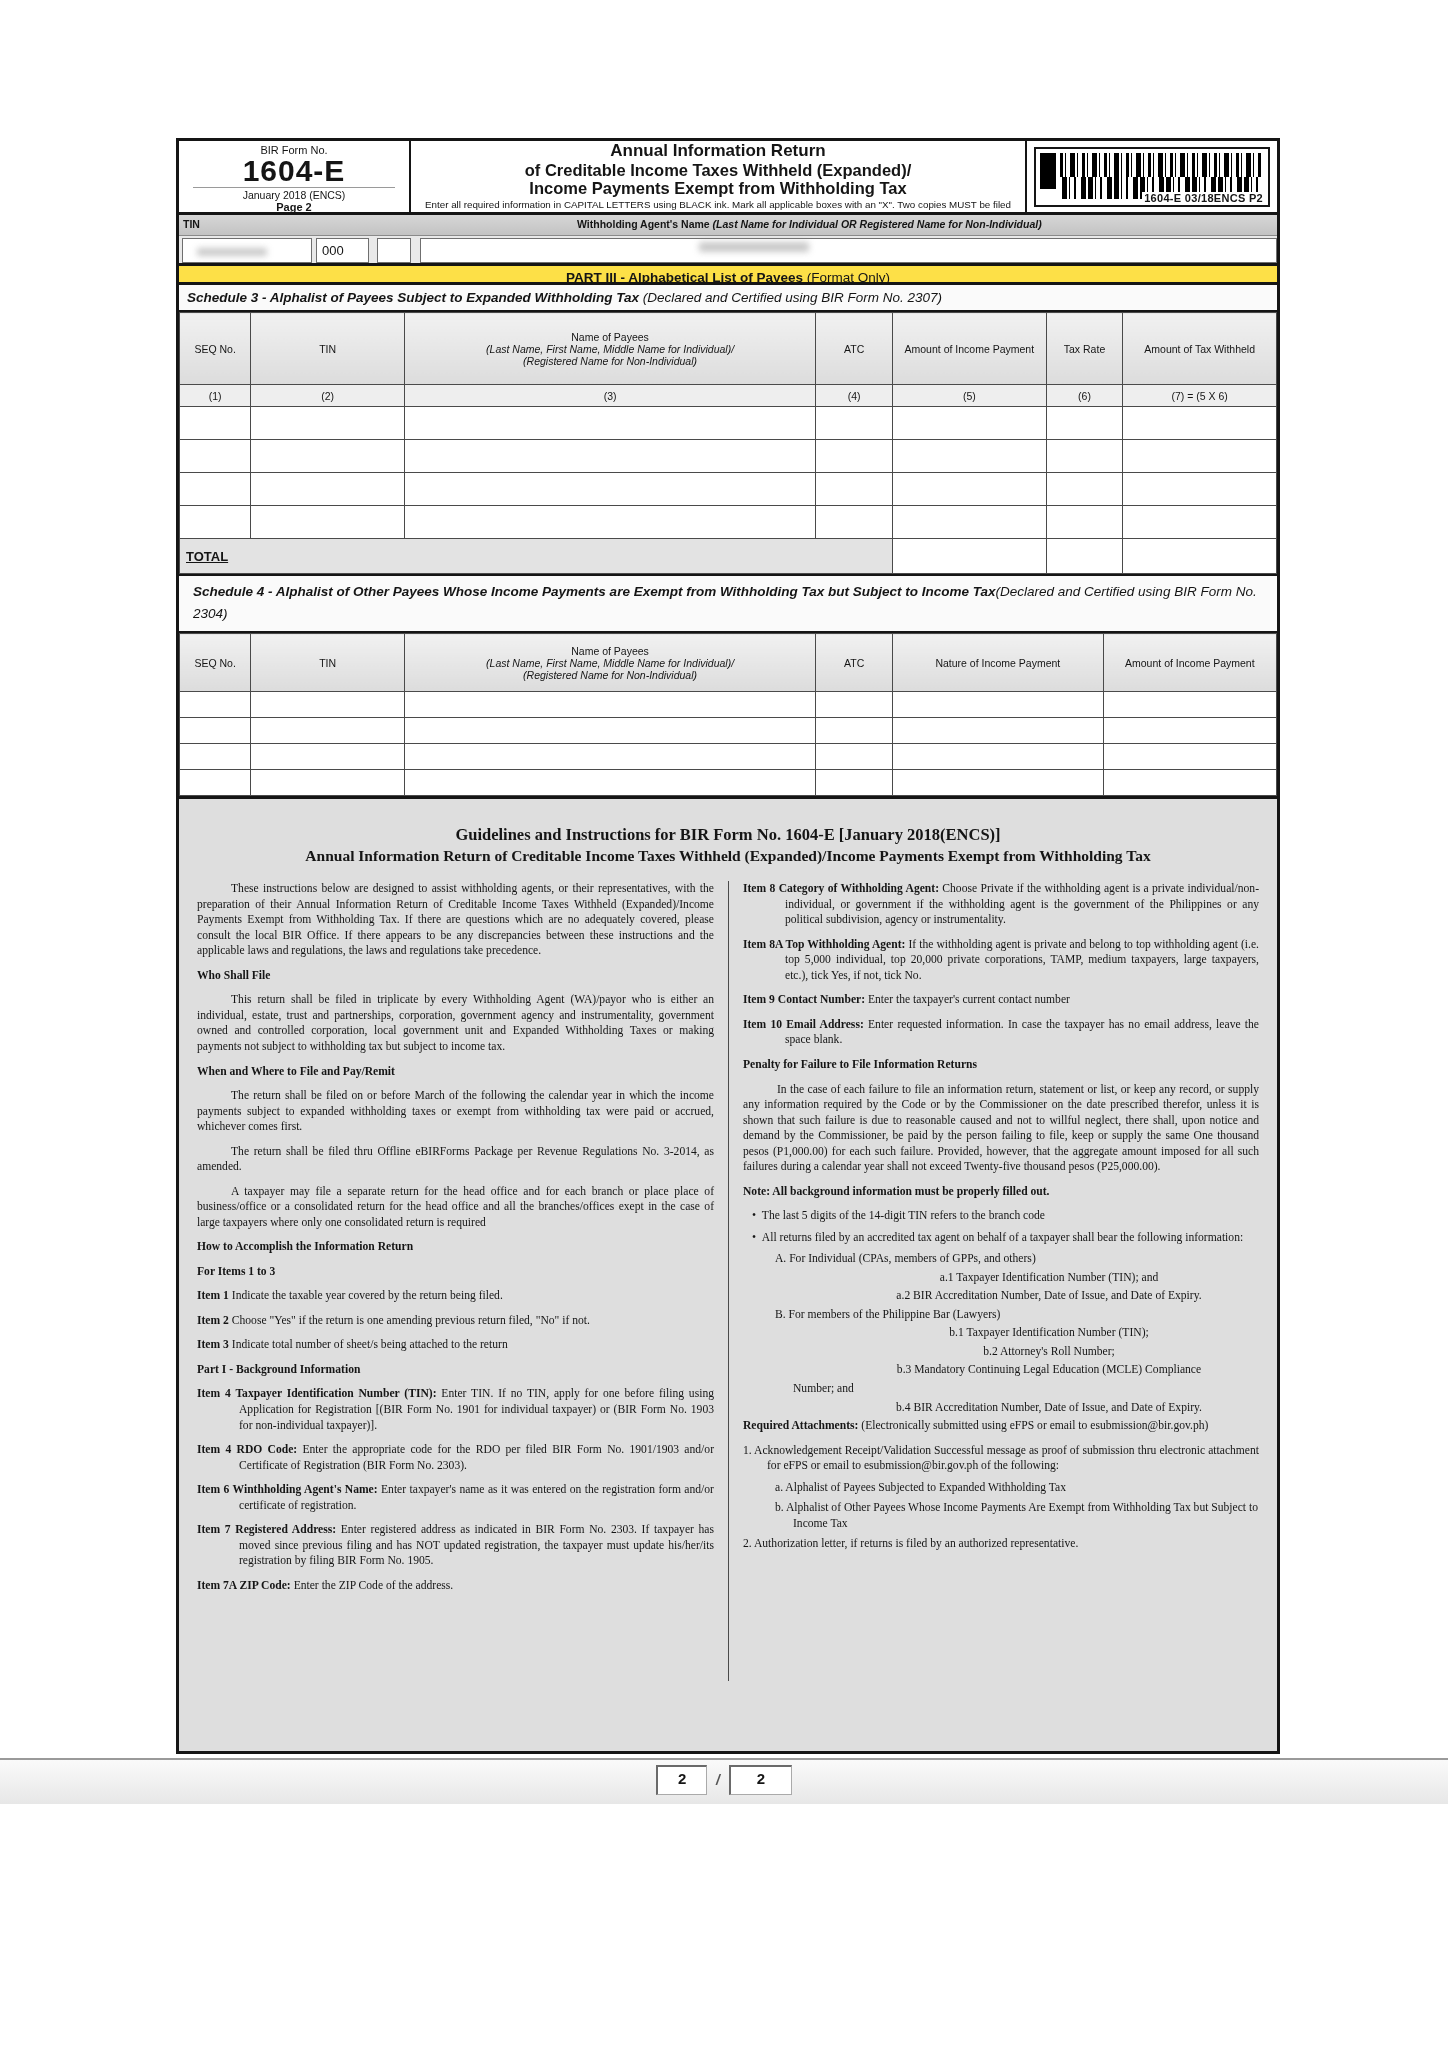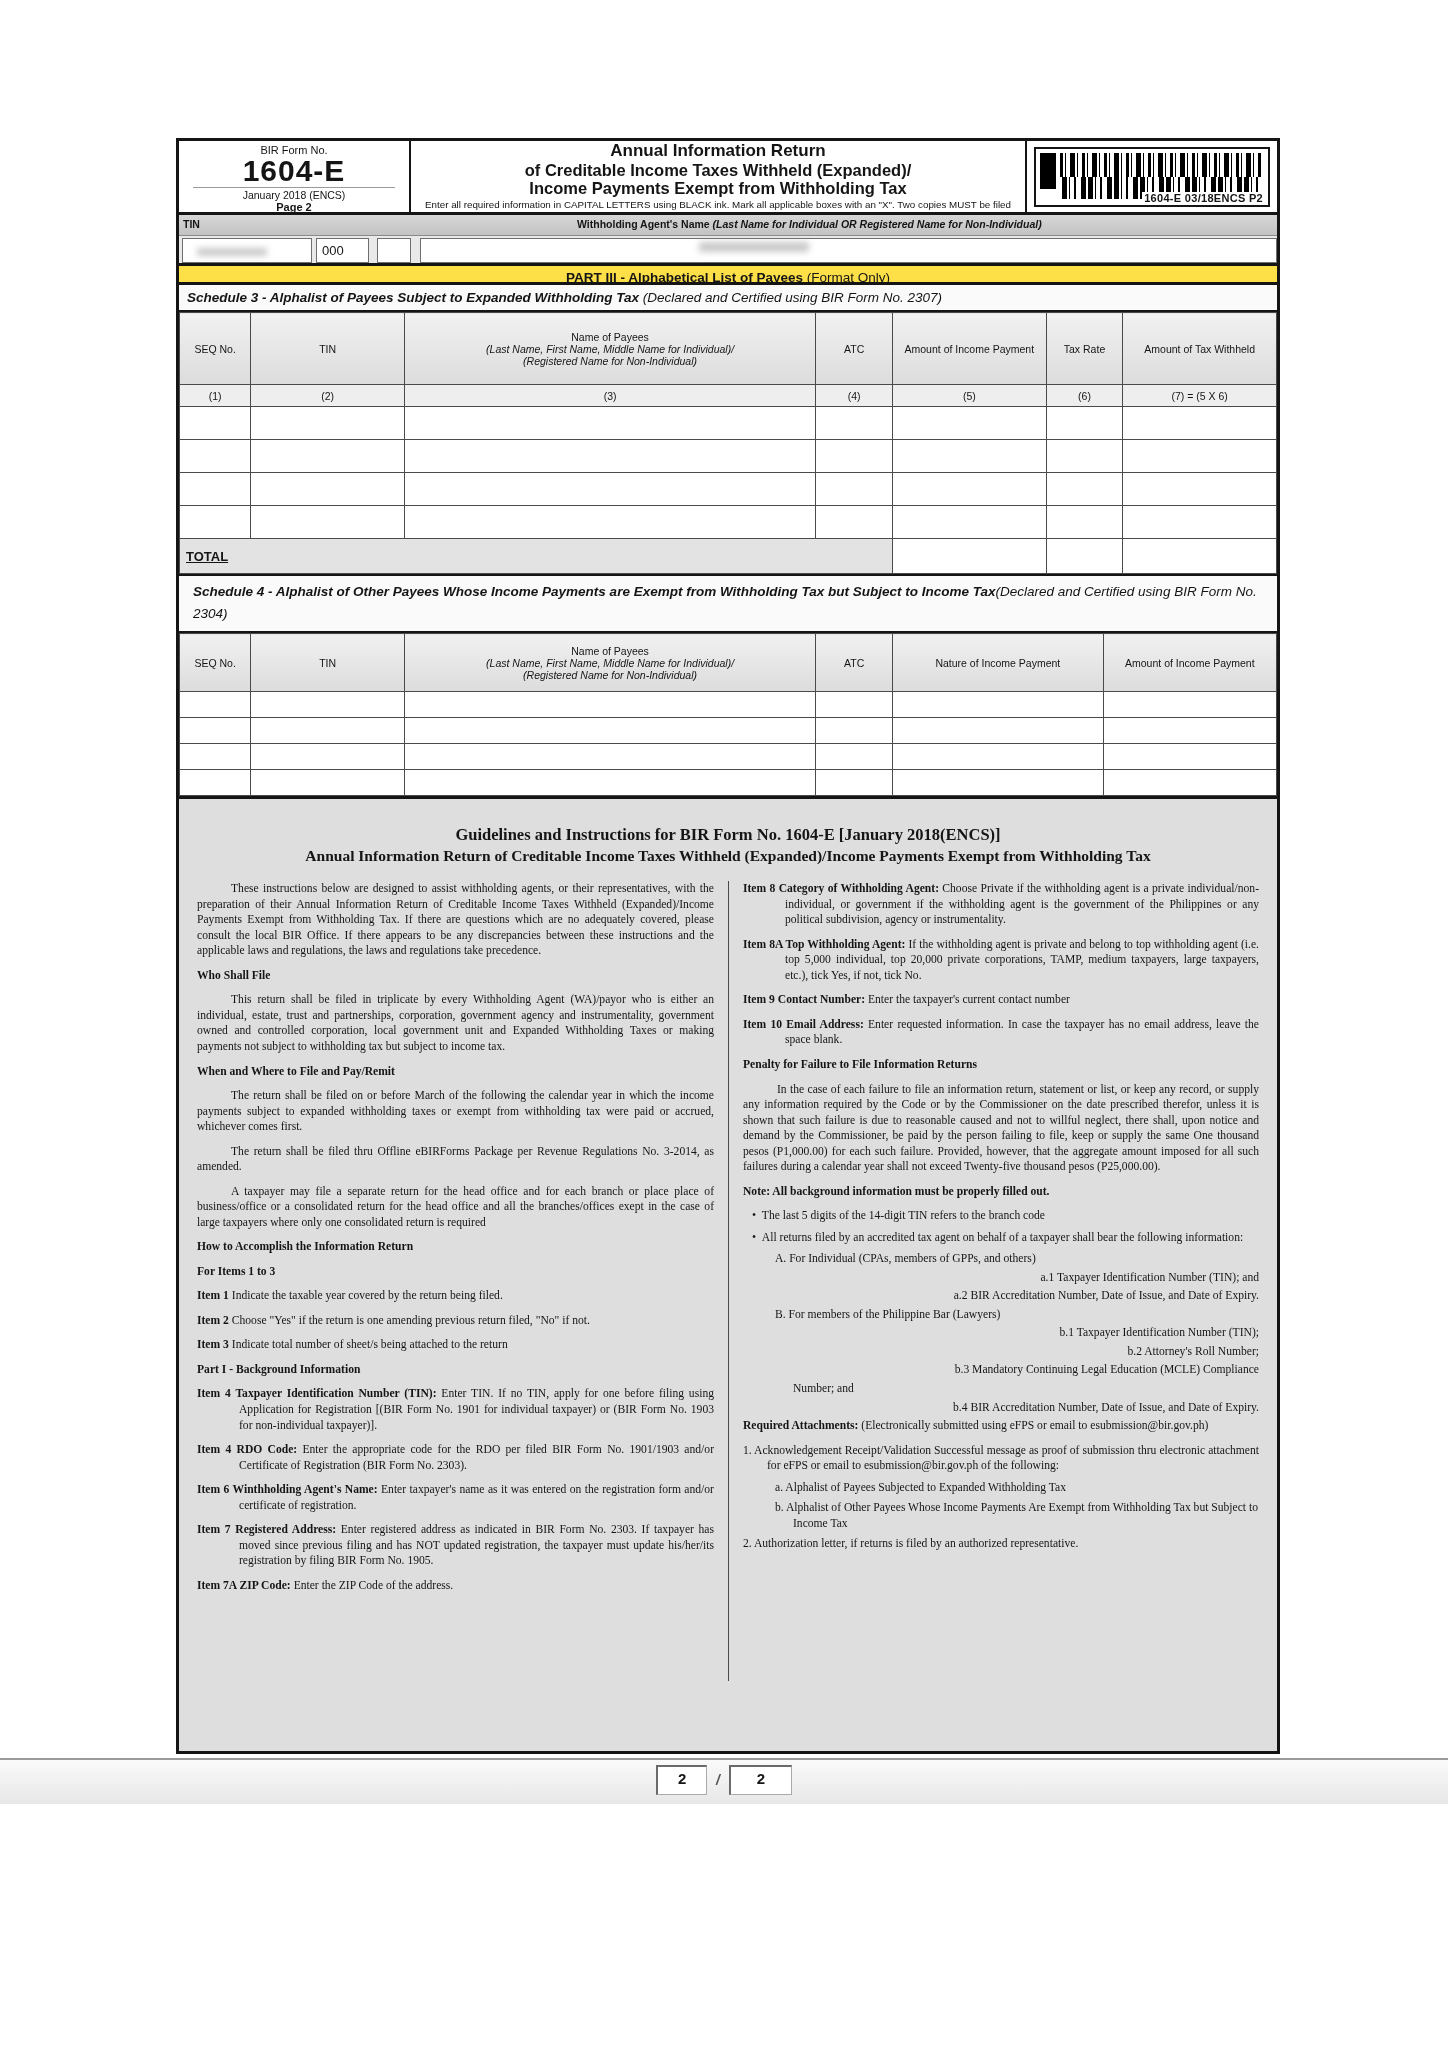--- a/index.html
+++ b/index.html
@@ -67,21 +67,21 @@
   .g-col{width:50%;padding:0 14px;}
   .g-col.rightc{border-left:1px solid #4a4a4a;min-height:800px;}
   .blk{margin:0 0 9px;}
   .blk.p{text-indent:34px;}
   .blk.h{font-weight:bold;text-align:left;}
   .blk.item{padding-left:42px;text-indent:-42px;}
   .blk.req{padding-left:120px;text-indent:-120px;}
   .blk.bullet{padding-left:22px;text-indent:-13px;margin-bottom:6px;}
   .blk.bullet::before{content:"\2022\00a0\00a0";}
   .blk.sub-a{padding-left:32px;margin-bottom:3px;text-align:left;}
-  .blk.sub-b{padding-left:96px;margin-bottom:3px;text-align:right;}
+  .blk.sub-b{padding-left:96px;margin-bottom:3px;text-align:center;}
   .blk.sub-c{padding-left:50px;margin-bottom:3px;text-align:left;}
   .blk.num{padding-left:24px;text-indent:-24px;margin-bottom:6px;}
   .blk.sub-n{padding-left:50px;text-indent:-18px;margin-bottom:5px;text-align:left;}
 
   
   .footer-bar{position:absolute;left:0;top:1758px;width:1448px;height:44px;
     background:linear-gradient(#fafafa,#e7e7e7);border-top:2px solid #9a9a9a;}
   .pagenav{position:absolute;left:0;right:0;top:1765px;display:flex;justify-content:center;align-items:center;gap:9px;}
   .pg-box{height:27px;background:#fff;border:1px solid #aaa;border-top:2px solid #6a6a6a;border-left:2px solid #6a6a6a;
     font-size:15px;font-weight:bold;text-align:center;line-height:24px;}

